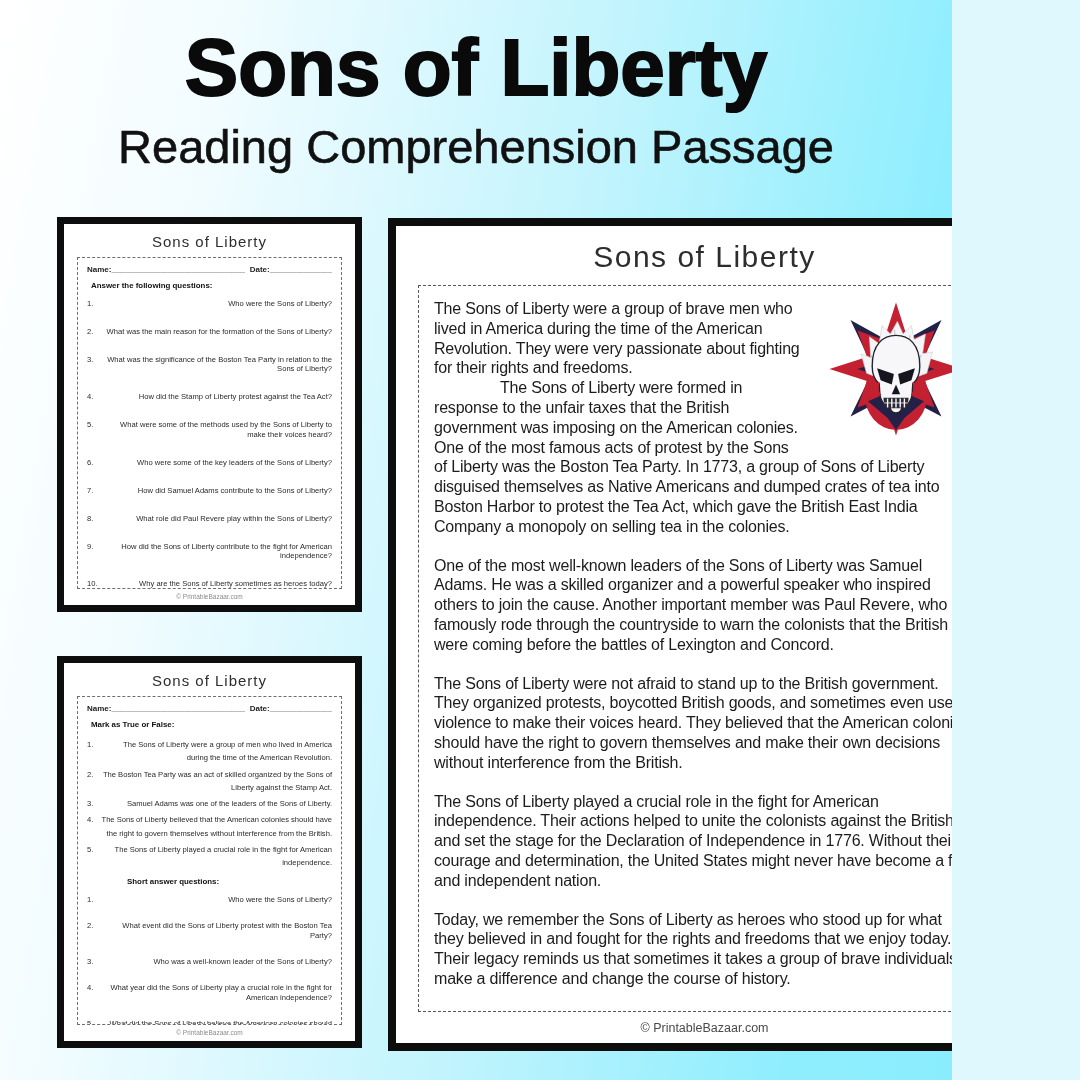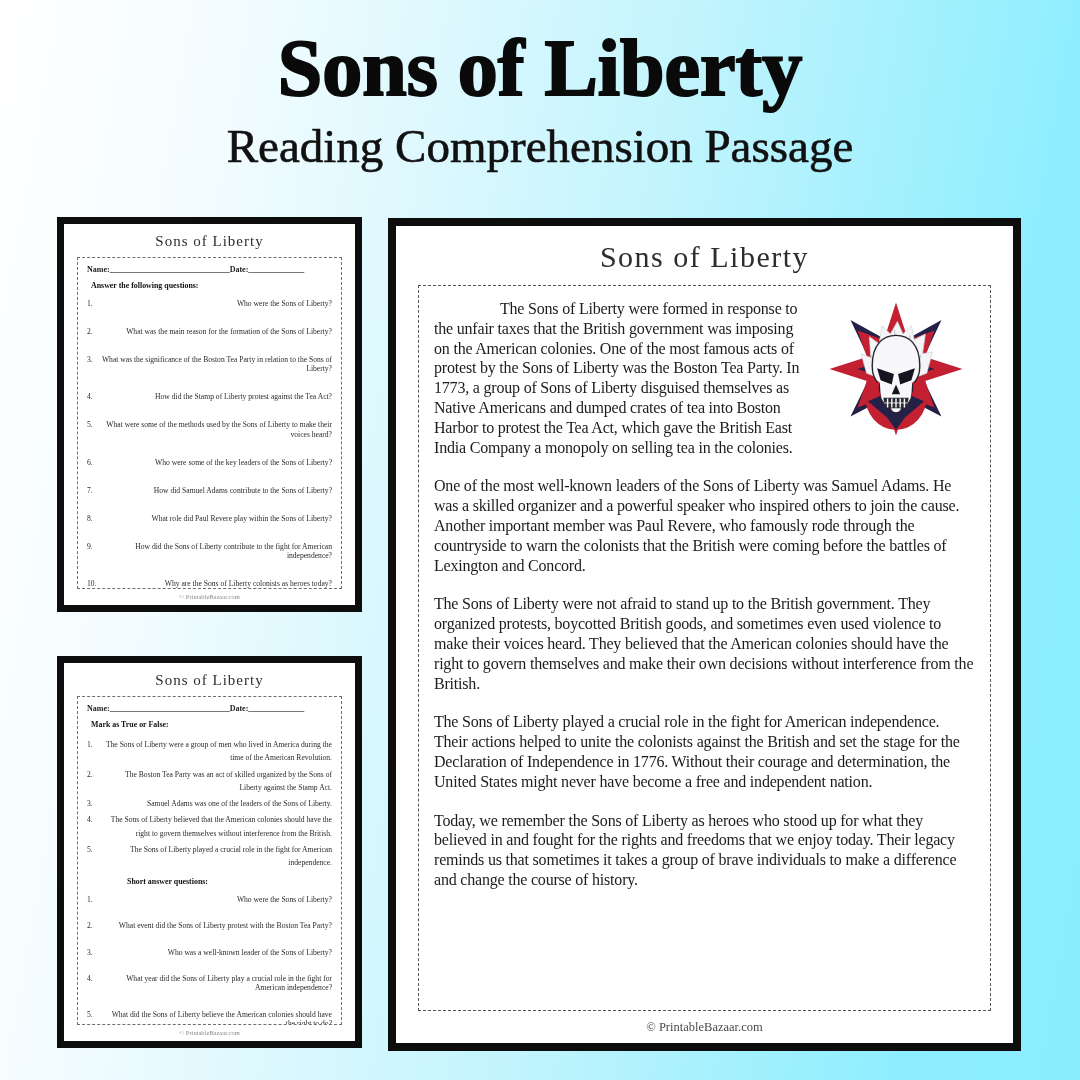--- a/index.html
+++ b/index.html
@@ -1,20 +1,20 @@
 <!DOCTYPE html>
 <html><head>
 <meta charset="utf-8">
 <style>
   html,body{margin:0;padding:0;background:#dff8fe;}
   *{box-sizing:border-box;}
   .canvas{
-    position:relative;width:1080px;height:1080px;overflow:hidden;
+    position:relative;width:952px;height:1080px;overflow:hidden;
     background:linear-gradient(100deg,#ffffff 0%,#f2fcff 20%,#c2f4fd 55%,#8feefe 85%,#8aedfe 100%);
-    font-family:Liberation Serif, serif;
+    font-family:Liberation Sans, sans-serif;
   }
   
   .hdr{position:absolute;top:0;left:0;width:100%;text-align:center;}
   .hdr h1{
     margin:26px 0 0;font-size:80px;line-height:1.05;font-weight:bold;color:#0a0a0a;
     letter-spacing:0px;-webkit-text-stroke:2px #0a0a0a;
   }
   .hdr h2{
     margin:12px 0 14px;font-size:47px;line-height:1.05;font-weight:normal;color:#111;
     letter-spacing:0px;-webkit-text-stroke:0.6px #111;
@@ -28,21 +28,21 @@
   .ws2{left:57px;top:656px;width:305px;height:392px;padding:4px 13px 3px;}
   .main{left:388px;top:218px;width:633px;height:833px;border-width:8px;padding:6px 22px 6px;}
   .ws-title{
     font-size:15px;font-weight:normal;color:#2e2e2e;text-align:center;
     letter-spacing:1px;margin:5px 0 7px;flex:none;
   }
   .dashed{
     border:1px dashed #6e6e6e;padding:7px 9px 4px;flex:1;overflow:hidden;min-height:0;
   }
   .namedate{
-    display:flex;justify-content:flex-start;align-items:baseline;
+    display:flex;justify-content:space-between;align-items:baseline;
     font-size:8px;font-weight:600;color:#222;margin-bottom:7px;letter-spacing:0;
     white-space:nowrap;
   }
   .sec-h{font-weight:bold;font-size:7.9px;color:#111;margin:2px 4px 9px;}
   ol.qlist{list-style:none;margin:0;padding:0;}
   .q{display:flex;font-size:7.6px;line-height:1.25;color:#2a2a2a;margin-bottom:18.5px;}
   .q .n{flex:none;width:14px;}
   .q .t{flex:1;text-align:right;}
   .tflist .q{line-height:1.75;margin-bottom:3px;}
   .salist .q{margin-bottom:17px;}
@@ -114,21 +114,21 @@
           <li class="q">
             <span class="n">8.</span>
             <span class="t">What role did Paul Revere play within the Sons of Liberty?</span>
           </li>
           <li class="q">
             <span class="n">9.</span>
             <span class="t">How did the Sons of Liberty contribute to the fight for American independence?</span>
           </li>
           <li class="q">
             <span class="n">10.</span>
-            <span class="t">Why are the Sons of Liberty colonists as heroes today?</span>
+            <span class="t">Why are the Sons of Liberty sometimes as heroes today?</span>
           </li>
         </ol>
     </div>
     <div class="pg-footer">© PrintableBazaar.com</div>
   </section>
 
   <section class="page ws2">
     <div class="ws-title">Sons of Liberty</div>
     <div class="dashed">
       <div class="namedate">
@@ -215,20 +215,21 @@
 
           <path stroke="#c32031" stroke-width="2.5" fill="none" d="M76,119 C72,125 73,132 78,138 M124,119 C128,125 127,132 122,138"></path>
 
           <path fill="#2a2933" d="M82,141 L118,141 L116,156 L84,156 Z"></path>
           <path stroke="#f7f7f9" stroke-width="2" d="M88,142 L88,155 M94,142 L94,155 M100,142 L100,155 M106,142 L106,155 M112,142 L112,155"></path>
           <path stroke="#f7f7f9" stroke-width="1.2" d="M83,148.5 L117,148.5"></path>
         </svg>
       </div>
       <div>
 
+      <p class="para"><span>The Sons of Liberty were a group of brave men who lived in America during the time of the American Revolution. They were very passionate about fighting for their rights and freedoms.</span></p>
           <p class="para indent"><span>The Sons of Liberty were formed in response to the unfair taxes that the British government was imposing on the American colonies. One of the most famous acts of protest by the Sons of Liberty was the Boston Tea Party. In 1773, a group of Sons of Liberty disguised themselves as Native Americans and dumped crates of tea into Boston Harbor to protest the Tea Act, which gave the British East India Company a monopoly on selling tea in the colonies.</span></p>
           <p class="para gap"><span>One of the most well-known leaders of the Sons of Liberty was Samuel Adams. He was a skilled organizer and a powerful speaker who inspired others to join the cause. Another important member was Paul Revere, who famously rode through the countryside to warn the colonists that the British were coming before the battles of Lexington and Concord.</span></p>
           <p class="para gap"><span>The Sons of Liberty were not afraid to stand up to the British government. They organized protests, boycotted British goods, and sometimes even used violence to make their voices heard. They believed that the American colonies should have the right to govern themselves and make their own decisions without interference from the British.</span></p>
           <p class="para gap"><span>The Sons of Liberty played a crucial role in the fight for American independence. Their actions helped to unite the colonists against the British and set the stage for the Declaration of Independence in 1776. Without their courage and determination, the United States might never have become a free and independent nation.</span></p>
           <p class="para gap"><span>Today, we remember the Sons of Liberty as heroes who stood up for what they believed in and fought for the rights and freedoms that we enjoy today. Their legacy reminds us that sometimes it takes a group of brave individuals to make a difference and change the course of history.</span></p>
         </div>
     </div>
     <div class="main-footer">© PrintableBazaar.com</div>
   </section>
 

